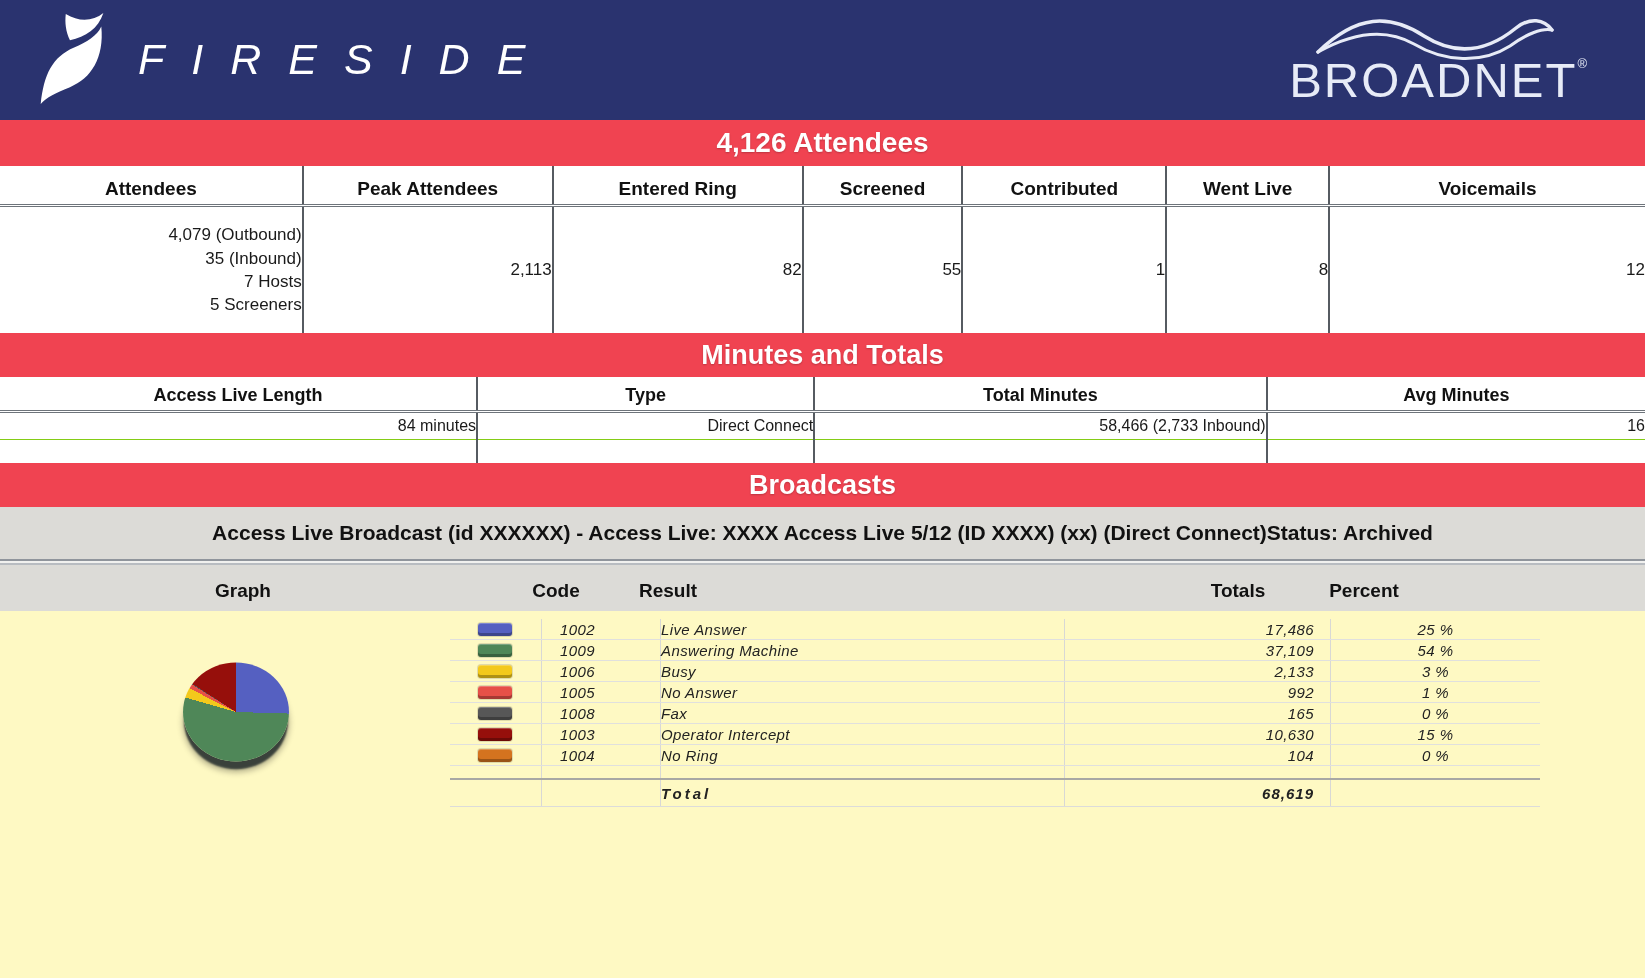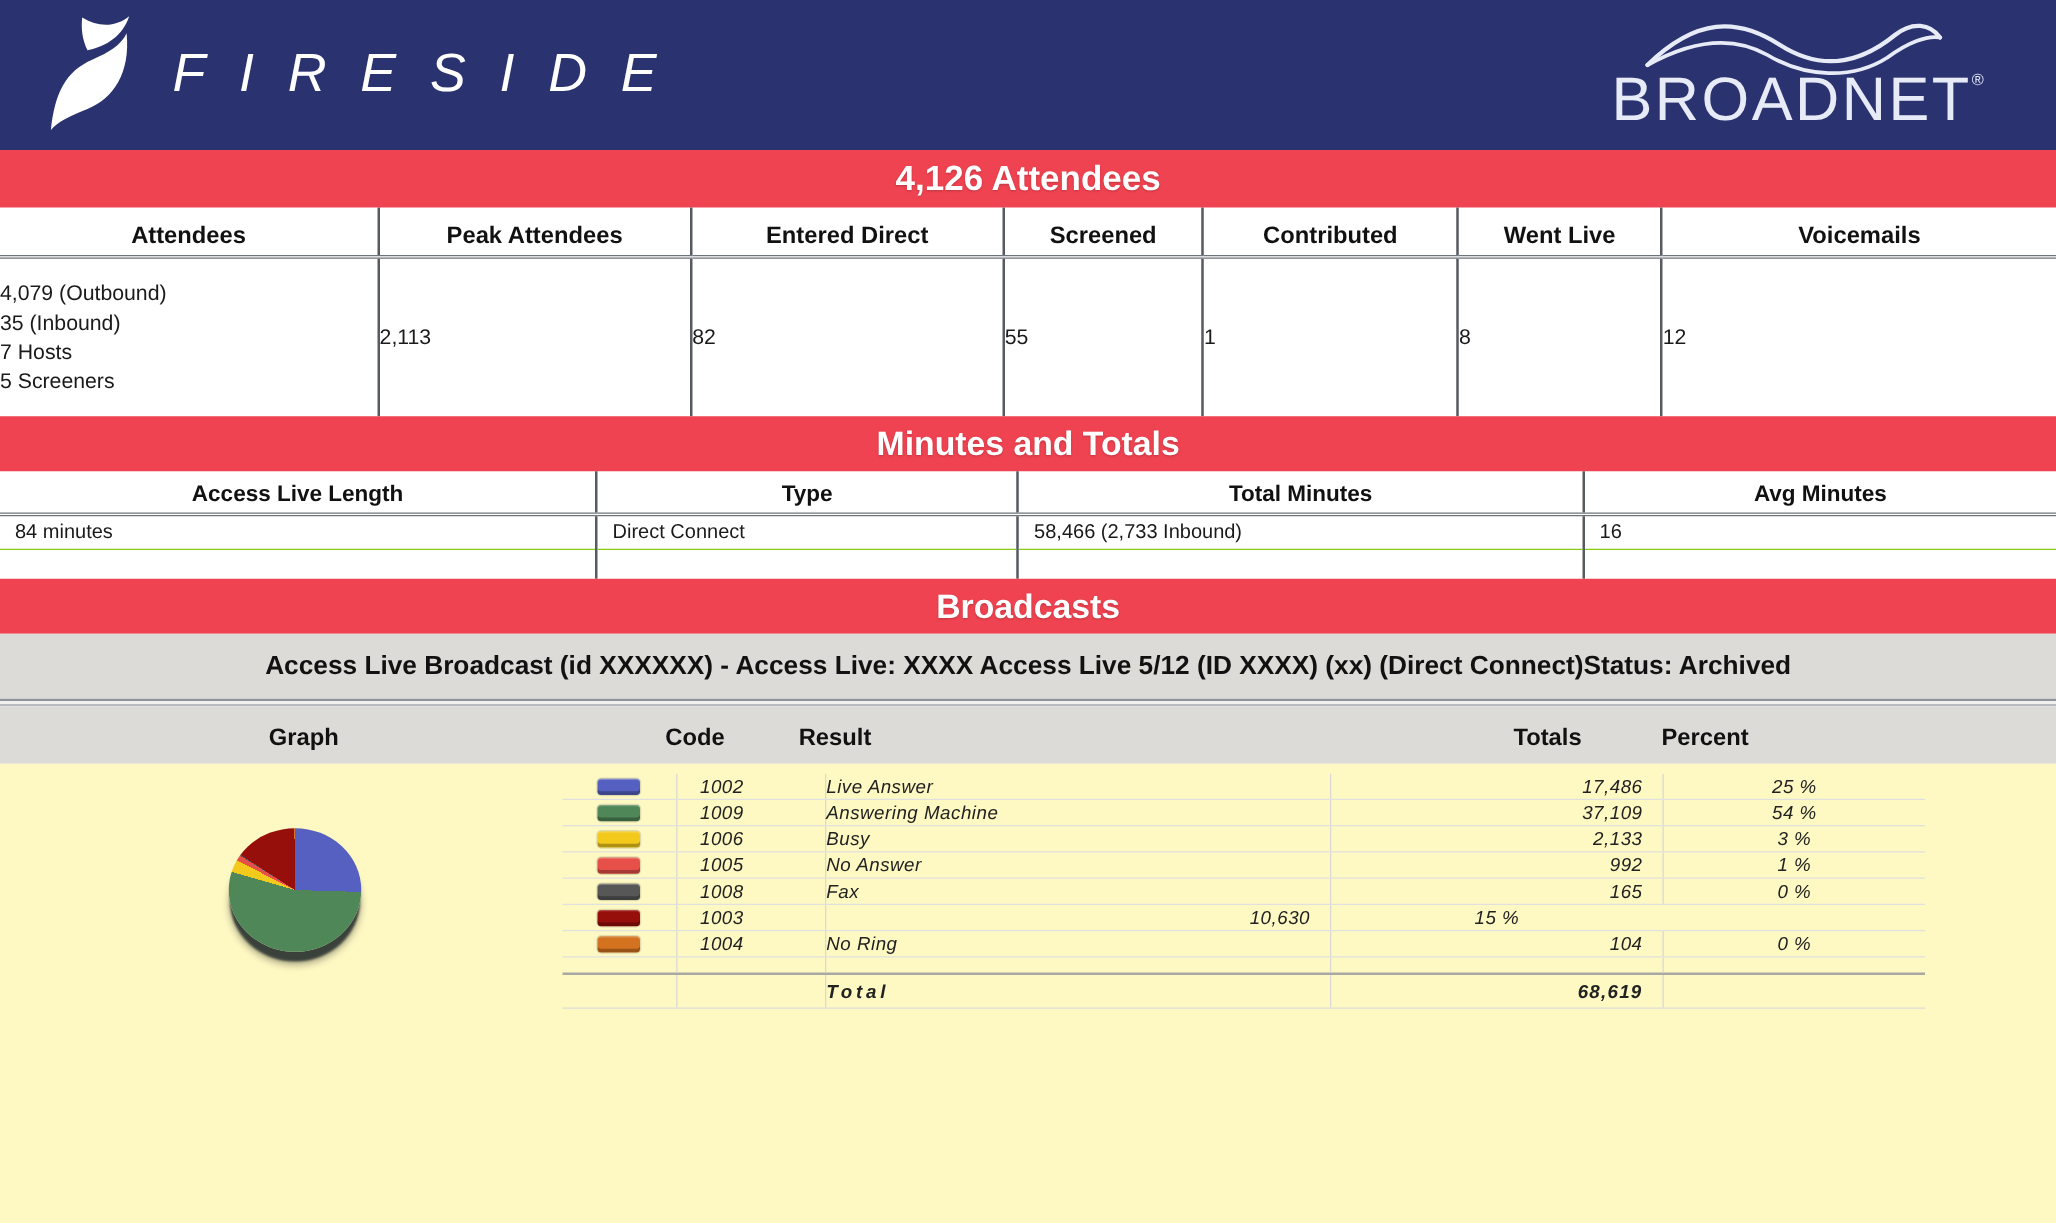--- a/index.html
+++ b/index.html
@@ -28,21 +28,21 @@
 
   
   table.stats { width:100%; border-collapse:collapse; table-layout:fixed; }
   table.t1 { height:167px; }
   table.t2 { height:86px; }
   .stats th { font-size:19px; font-weight:bold; color:#111; text-align:center;
               padding-top:12px; padding-bottom:4px;
               border-bottom:3px double #6e747b; }
   .stats th, .stats td { border-right:2px solid #565b61; }
   .stats th:last-child, .stats td:last-child { border-right:none; }
-  .stats td { text-align:left; vertical-align:middle; font-size:17px; color:#1a1a1a; }
+  .stats td { text-align:right; vertical-align:middle; font-size:17px; color:#1a1a1a; }
   .att-line { line-height:1.38; }
   .t1 th { font-size:19px; }
   .t2 th { font-size:18px; padding-top:8px; }
   .t2 td.val { font-size:16px; height:26px; border-bottom:1px solid #84cc16;padding-left:12px; }
   .t2 tr.spacer td { height:22px; }
 
   
   .bc-title { height:52px; line-height:52px; background:#dcdbd7; text-align:center;
               font-size:21px; font-weight:bold; color:#111; }
   .gray-divider { height:6px; background:linear-gradient(to bottom,#90959c 0 2px,#f1f1ef 2px 4px,#b8bcc1 4px 6px); }
@@ -113,21 +113,21 @@
         <col style="width:15.2%">
       <col style="width:9.7%">
         <col style="width:12.4%">
         <col style="width:9.9%">
         <col style="width:19.2%">
     </colgroup>
     <thead>
       <tr>
         <th>Attendees</th>
         <th>Peak Attendees</th>
-        <th>Entered Direct</th>
+        <th>Entered Ring</th>
         <th>Screened</th>
         <th>Contributed</th>
         <th>Went Live</th>
         <th>Voicemails</th>
       </tr>
     </thead>
     <tbody>
       <tr>
         <td>
           <div class="att-line">4,079 (Outbound)</div>
@@ -245,20 +245,21 @@
     <div class="cell-code">1008</div>
     <div class="cell-result">Fax</div>
     <div class="cell-count">165</div>
     <div class="cell-percent">0 %</div>
   </div>
         <div class="bc-row">
     <div class="cell-swatch">
             <span class="swatch" style="background: rgb(150, 15, 11);"></span>
           </div>
     <div class="cell-code">1003</div>
+    <div class="cell-result">Operator Intercept</div>
     <div class="cell-count">10,630</div>
     <div class="cell-percent">15 %</div>
   </div>
         <div class="bc-row">
     <div class="cell-swatch">
             <span class="swatch" style="background: rgb(212, 115, 31);"></span>
           </div>
     <div class="cell-code">1004</div>
     <div class="cell-result">No Ring</div>
     <div class="cell-count">104</div>

